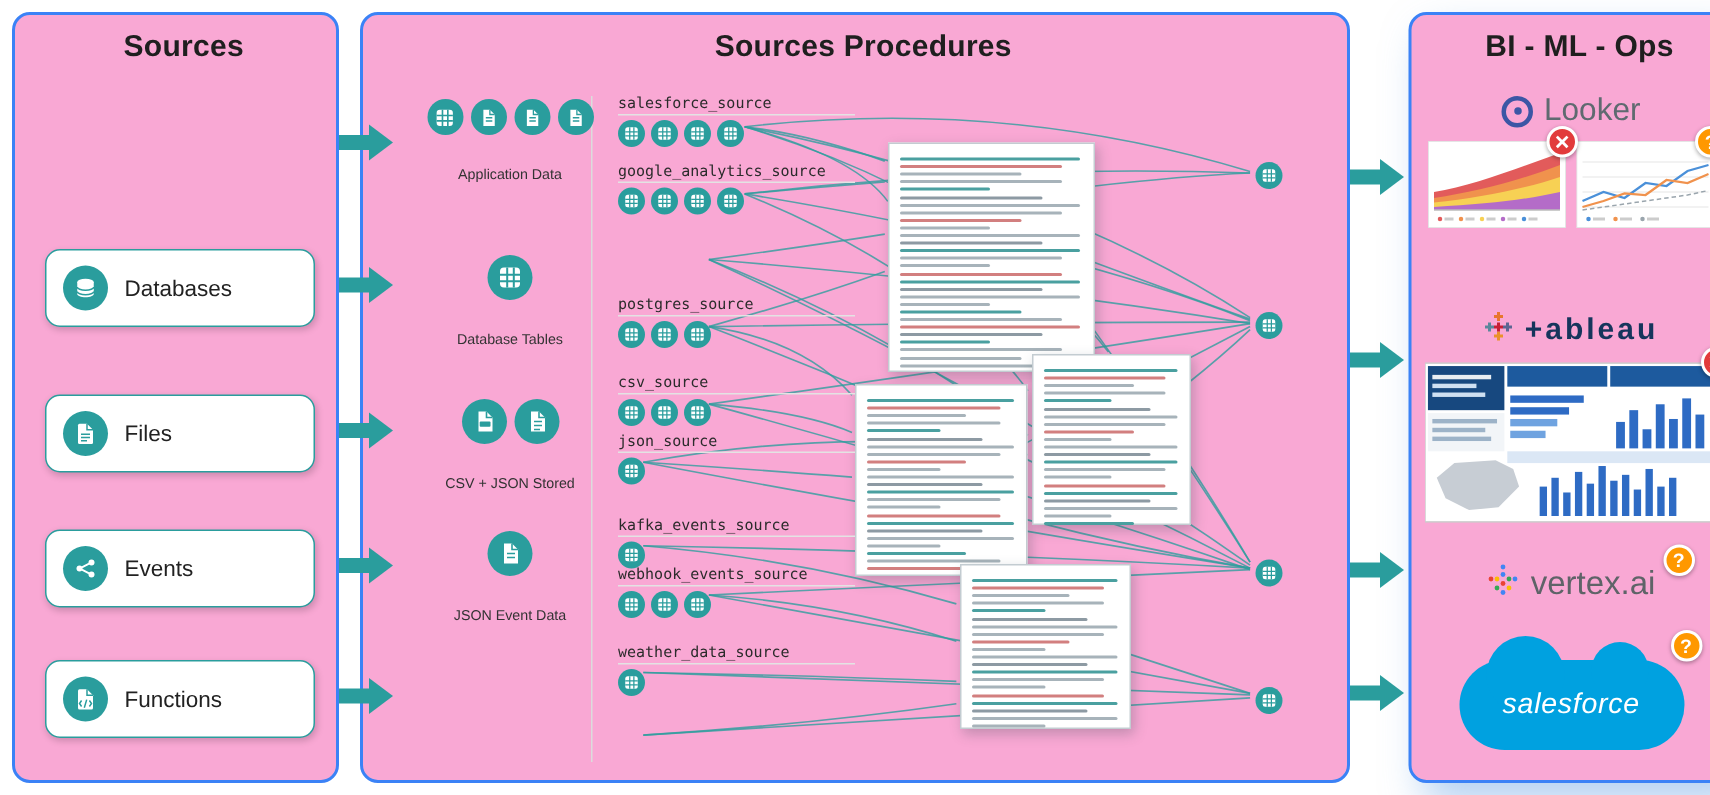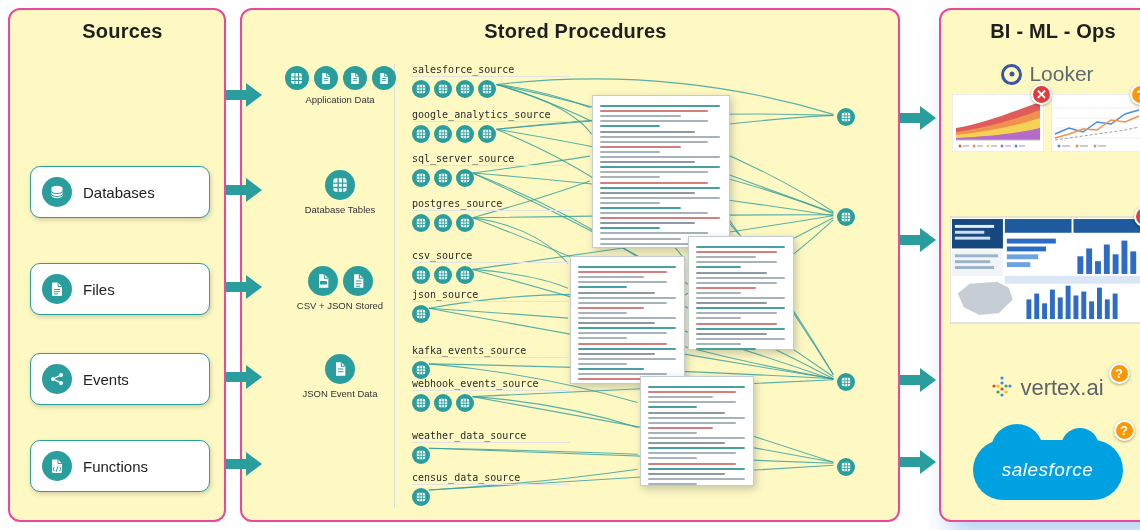--- a/index.html
+++ b/index.html
@@ -1,38 +1,38 @@
 <!DOCTYPE html>
 <html><head>
 <meta charset="utf-8">
 <style>
   html,body{margin:0;padding:0;background:#fff;}
   body{width:1140px;height:530px;position:relative;font-family:"Liberation Sans",sans-serif;overflow:hidden;}
-  .panel{position:absolute;border:2px solid #ec4899;border-radius:12px;background:#fef9c3;box-sizing:border-box;padding-left:11px;}
+  .panel{position:absolute;border:2px solid #3b82f6;border-radius:12px;background:#f9a8d4;box-sizing:border-box;padding-left:11px;}
   .panel h2{margin:0;text-align:center;font-size:20px;font-weight:bold;color:#1f1f1f;padding-top:10px;letter-spacing:.2px;}
   .panel.sources{left:8px;top:8px;width:218px;height:514px;}
   .panel.middle{left:240px;top:8px;width:660px;height:514px;}
   .panel.right{left:939px;top:8px;width:217px;height:514px;box-shadow:10px 14px 26px rgba(110,165,230,.5);}
 
   
   .src-box{position:absolute;left:20px;width:180px;height:52px;border:1.5px solid #2a9d9d;border-radius:10px;background:#fff;
     box-shadow:1px 2px 5px rgba(0,0,0,.18);display:flex;align-items:center;gap:11px;padding:0 11px;box-sizing:border-box;}
   .src-ic{width:30px;height:30px;border-radius:50%;background:#2a9d9d;flex:0 0 auto;display:flex;align-items:center;justify-content:center;}
   .src-label{font-size:15px;color:#222;}
 
   
   .arrow{position:absolute;width:36px;height:24px;z-index:5;}
   .arrow::before{content:"";position:absolute;left:0;top:7px;width:20px;height:10px;background:#2a9d9d;}
   .arrow::after{content:"";position:absolute;left:20px;top:0;border-top:12px solid transparent;border-bottom:12px solid transparent;border-left:16px solid #2a9d9d;}
 
   
   .vsep{position:absolute;left:152px;top:54px;bottom:12px;width:1px;background:#dcdcdc;}
   .mid-group{position:absolute;left:42px;width:112px;text-align:center;}
   .mid-icons{display:flex;flex-wrap:wrap;gap:5px;justify-content:center;}
-  .mid-cap{font-size:9.5px;color:#333;margin-top:4px;line-height:1.2;}
+  .mid-cap{font-size:9.5px;color:#333;margin-top:21px;line-height:1.2;}
   .tnode{border-radius:50%;background:#2a9d9d;display:inline-flex;align-items:center;justify-content:center;width:18px;height:18px;flex:0 0 auto;}
   .tnode svg{width:10px;height:10px;display:block;}
   .tnode.s24{width:24px;height:24px;}.tnode.s24 svg{width:13px;height:13px;}
   .tnode.s30{width:30px;height:30px;}.tnode.s30 svg{width:16px;height:16px;}
 
   
   .sp-group{position:absolute;left:170px;z-index:3;}
   .sp-label{font-family:"DejaVu Sans Mono",monospace;font-size:10px;color:#2b2b2b;margin-bottom:3px;border-bottom:1px solid #e3e3e3;width:158px;padding-bottom:1px;}
   .sp-nodes{display:flex;gap:4px;}
 
@@ -120,21 +120,21 @@
   </div>
 </section>
 
 <div class="arrow" style="left:226px;top:83px"></div>
 <div class="arrow" style="left:226px;top:178px"></div>
 <div class="arrow" style="left:226px;top:275px"></div>
 <div class="arrow" style="left:226px;top:365px"></div>
 <div class="arrow" style="left:226px;top:452px"></div>
 
 <section class="panel middle">
-  <h2>Stored Procedures</h2>
+  <h2>Sources Procedures</h2>
   <div class="vsep"></div>
 
   <svg class="wires" viewBox="0 0 660 514">
     <path d="M256 75 Q300 80 350 98"></path>
       <path d="M256 75 Q430 55 595 105"></path>
       <path d="M256 75 Q420 125 500 226"></path>
       <path d="M256 75 Q460 115 595 203"></path>
       <path d="M256 75 Q330 95 352 125"></path>
     <path d="M256 120 Q300 116 350 112"></path>
       <path d="M256 120 Q430 100 595 106"></path>
@@ -309,45 +309,20 @@
         </span>
 
   <span class="tnode">
           <svg viewBox="0 0 12 12">
             <rect x="1" y="1" width="10" height="10" rx="2" fill="#fff"></rect>
             <path d="M1 4.6h10M1 7.9h10M4.6 1v10M7.9 1v10" stroke="#2a9d9d" stroke-width="1"></path>
           </svg>
         </span>
 </div>
   </div>
-  <div class="sp-group" style="top:143px">
-    <div class="sp-label">sql_server_source</div>
-    <div class="sp-nodes">
-  <span class="tnode">
-          <svg viewBox="0 0 12 12">
-            <rect x="1" y="1" width="10" height="10" rx="2" fill="#fff"></rect>
-            <path d="M1 4.6h10M1 7.9h10M4.6 1v10M7.9 1v10" stroke="#2a9d9d" stroke-width="1"></path>
-          </svg>
-        </span>
-
-  <span class="tnode">
-          <svg viewBox="0 0 12 12">
-            <rect x="1" y="1" width="10" height="10" rx="2" fill="#fff"></rect>
-            <path d="M1 4.6h10M1 7.9h10M4.6 1v10M7.9 1v10" stroke="#2a9d9d" stroke-width="1"></path>
-          </svg>
-        </span>
-
-  <span class="tnode">
-          <svg viewBox="0 0 12 12">
-            <rect x="1" y="1" width="10" height="10" rx="2" fill="#fff"></rect>
-            <path d="M1 4.6h10M1 7.9h10M4.6 1v10M7.9 1v10" stroke="#2a9d9d" stroke-width="1"></path>
-          </svg>
-        </span>
-</div>
-  </div>
   <div class="sp-group" style="top:188px">
     <div class="sp-label">postgres_source</div>
     <div class="sp-nodes">
   <span class="tnode">
           <svg viewBox="0 0 12 12">
             <rect x="1" y="1" width="10" height="10" rx="2" fill="#fff"></rect>
             <path d="M1 4.6h10M1 7.9h10M4.6 1v10M7.9 1v10" stroke="#2a9d9d" stroke-width="1"></path>
           </svg>
         </span>
 
@@ -433,31 +408,20 @@
   <span class="tnode">
           <svg viewBox="0 0 12 12">
             <rect x="1" y="1" width="10" height="10" rx="2" fill="#fff"></rect>
             <path d="M1 4.6h10M1 7.9h10M4.6 1v10M7.9 1v10" stroke="#2a9d9d" stroke-width="1"></path>
           </svg>
         </span>
 </div>
   </div>
   <div class="sp-group" style="top:420px">
     <div class="sp-label">weather_data_source</div>
-    <div class="sp-nodes">
-  <span class="tnode">
-          <svg viewBox="0 0 12 12">
-            <rect x="1" y="1" width="10" height="10" rx="2" fill="#fff"></rect>
-            <path d="M1 4.6h10M1 7.9h10M4.6 1v10M7.9 1v10" stroke="#2a9d9d" stroke-width="1"></path>
-          </svg>
-        </span>
-</div>
-  </div>
-  <div class="sp-group" style="top:462px">
-    <div class="sp-label">census_data_source</div>
     <div class="sp-nodes">
   <span class="tnode">
           <svg viewBox="0 0 12 12">
             <rect x="1" y="1" width="10" height="10" rx="2" fill="#fff"></rect>
             <path d="M1 4.6h10M1 7.9h10M4.6 1v10M7.9 1v10" stroke="#2a9d9d" stroke-width="1"></path>
           </svg>
         </span>
 </div>
   </div>
 
@@ -641,20 +605,45 @@
             <rect x="29" y="51" width="8" height="2" fill="#ccc"></rect>
             <circle cx="44" cy="52" r="1.5" fill="#9aa5ad"></circle>
             <rect x="47" y="51" width="8" height="2" fill="#ccc"></rect>
           </svg>
         <span class="badge q" style="top:-10px;right:-8px">?</span>
       </div>
     </div>
   </div>
 
   <div class="tool" style="top:198px">
+    <div class="logo-row">
+      <span><svg viewBox="0 0 20 20" width="20" height="20">
+            <g fill="#e8762d">
+              <rect x="9" y="0" width="2" height="6"></rect>
+              <rect x="7" y="2" width="6" height="2"></rect>
+            </g>
+            <g fill="#5b879b">
+              <rect x="3" y="7" width="2" height="6"></rect>
+              <rect x="1" y="9" width="6" height="2"></rect>
+            </g>
+            <g fill="#5c6692">
+              <rect x="15" y="7" width="2" height="6"></rect>
+              <rect x="13" y="9" width="6" height="2"></rect>
+            </g>
+            <g fill="#eb9129">
+              <rect x="9" y="13" width="2" height="6"></rect>
+              <rect x="7" y="15" width="6" height="2"></rect>
+            </g>
+            <g fill="#c72035">
+              <rect x="9" y="7" width="2" height="6"></rect>
+              <rect x="7" y="9" width="6" height="2"></rect>
+            </g>
+          </svg></span>
+      <span class="tableau-name">+ableau</span>
+    </div>
     <div class="dash">
       <svg viewBox="0 0 200 108">
           <rect width="200" height="108" fill="#fff" stroke="#ccc"></rect>
           <rect x="2" y="2" width="52" height="30" fill="#17487f"></rect>
           <rect x="5" y="8" width="40" height="3" fill="#fff" opacity=".9"></rect>
           <rect x="5" y="14" width="30" height="3" fill="#cfe0f2"></rect>
           <rect x="5" y="20" width="36" height="3" fill="#cfe0f2"></rect>
           <rect x="56" y="2" width="68" height="14" fill="#1d5a9e"></rect>
           <rect x="126" y="2" width="72" height="14" fill="#1d5a9e"></rect>
           <rect x="58" y="22" width="50" height="5" fill="#2e6bc4"></rect>

